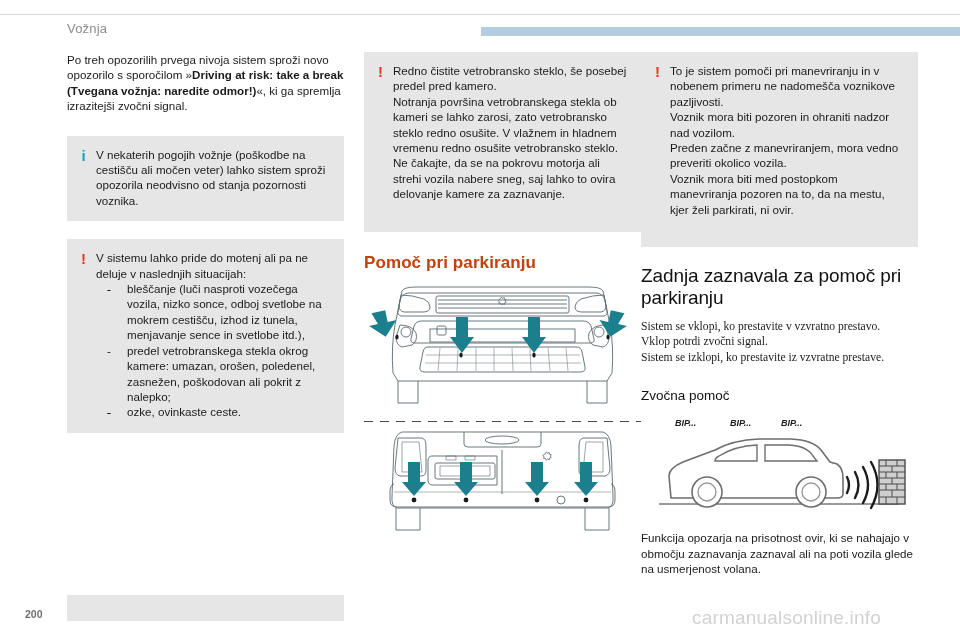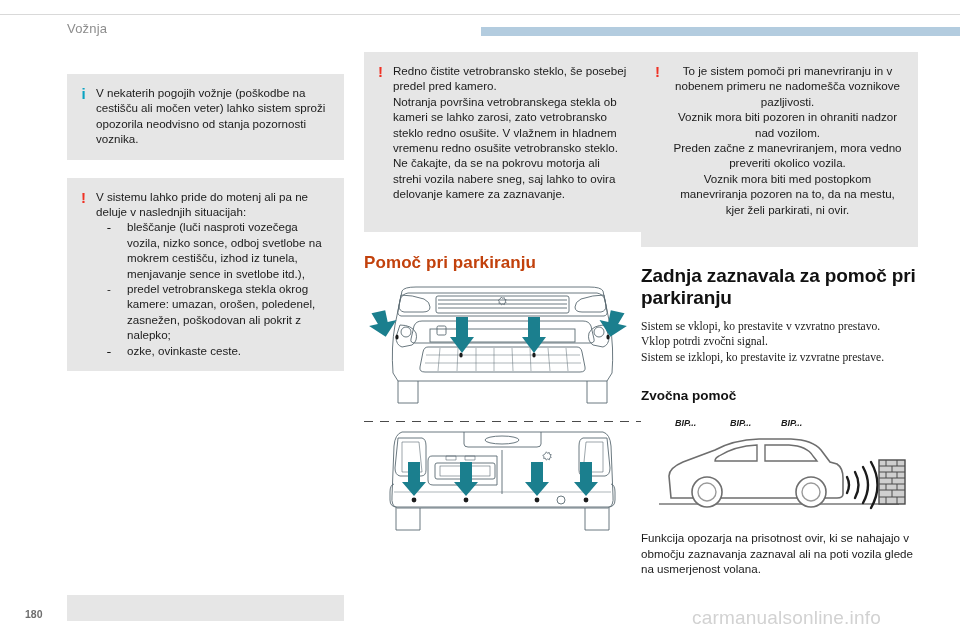--- a/index.html
+++ b/index.html
@@ -63,25 +63,25 @@
   ul.dashlist li .dash {
     position: absolute; left: 0; top: 0;
   }
 
   
   .h-section {
     font-size: 17px; line-height: 25px; color: #c2410c;
     font-weight: bold; letter-spacing: .1px;
   }
   .h-main {
-    font-size: 19px; line-height: 22px; color: #111; font-weight: bold;
+    font-size: 19px; line-height: 22px; color: #111; font-weight: normal;
     letter-spacing: -.1px;
   }
   .h-sub {
-    font-size: 13.5px; line-height: 17px; color: #111; font-weight: bold;
+    font-size: 13.5px; line-height: 17px; color: #111; font-weight: normal;
   } .gap-8 { height: 8px; } .gap-10 { height: 10px; }
   .gap-12 { height: 12px; }
   .gap-18 { height: 18px; } .gap-22 { height: 22px; }
 
   
   .fig { width: 100%; display: block; }
   .dashed-sep {
     width: 100%; height: 1px;
     background: repeating-linear-gradient(to right,
        #4a4a4a 0px, #4a4a4a 9px, rgba(0,0,0,0) 9px, rgba(0,0,0,0) 16px);
@@ -105,20 +105,21 @@
 <body>
 
 <div class="page">
 
   <div class="hdr-rule"></div>
   <div class="hdr-title">Vožnja</div>
   <div class="hdr-bar"></div>
 
   <div class="col col-1">
 
+    <p class="body-txt"><span>Po treh opozorilih prvega nivoja sistem sproži novo opozorilo s sporočilom »</span><b>Driving at risk: take a break (Tvegana vožnja: naredite odmor!)</b><span>«, ki ga spremlja izrazitejši zvočni signal.</span></p>
 
     <div class="gap-22"></div>
 
     <div class="box">
       <div class="box-inner">
         <div class="ico ico-info">i</div>
         <div class="box-body body-txt">V nekaterih pogojih vožnje (poškodbe na cestišču ali močen veter) lahko sistem sproži opozorila neodvisno od stanja pozornosti voznika.</div>
       </div>
     </div>
 
@@ -265,21 +266,21 @@
 
     <div class="gap-12"></div>
 
   </div>
 
   <div class="col col-3">
 
     <div class="box" style="padding-bottom:30px;">
       <div class="box-inner">
         <div class="ico ico-warn">!</div>
-        <div class="box-body body-txt" style="white-space:pre-line;text-align:center;">To je sistem pomoči pri manevriranju in v nobenem primeru ne nadomešča voznikove pazljivosti.
+        <div class="box-body body-txt" style="white-space:pre-line;">To je sistem pomoči pri manevriranju in v nobenem primeru ne nadomešča voznikove pazljivosti.
 Voznik mora biti pozoren in ohraniti nadzor nad vozilom.
 Preden začne z manevriranjem, mora vedno preveriti okolico vozila.
 Voznik mora biti med postopkom manevriranja pozoren na to, da na mestu, kjer želi parkirati, ni ovir.</div>
       </div>
     </div>
 
     <div class="gap-18"></div>
 
     <h1 class="h-main">Zadnja zaznavala za pomoč pri parkiranju</h1>
 
@@ -336,15 +337,15 @@
         </g>
       </g>
     </svg>
 
     <div class="gap-12"></div>
 
     <p class="body-txt">Funkcija opozarja na prisotnost ovir, ki se nahajajo v območju zaznavanja zaznaval ali na poti vozila glede na usmerjenost volana.</p>
   </div>
 
   <div class="bottom-block"></div>
-  <div class="pagenum">180</div>
+  <div class="pagenum">200</div>
   <div class="watermark">carmanualsonline.info</div>
 </div>
 
 </body></html>

